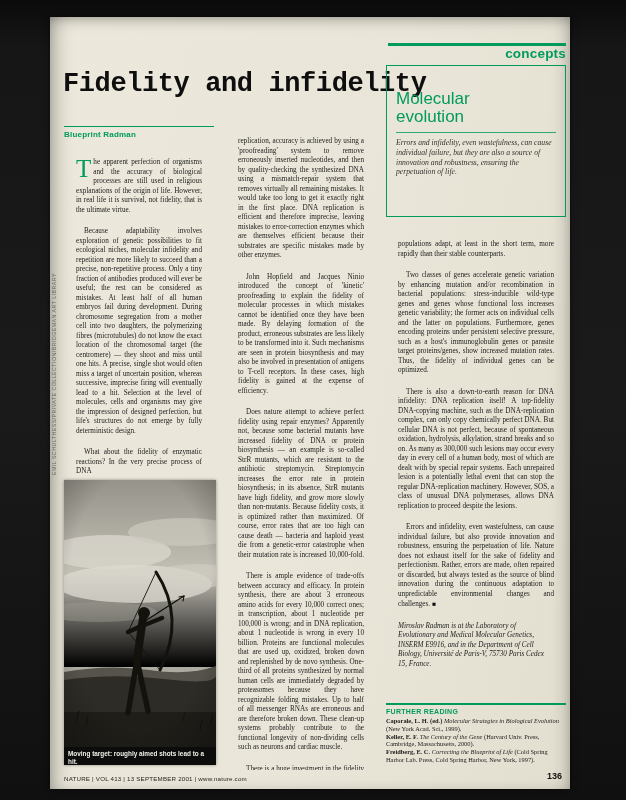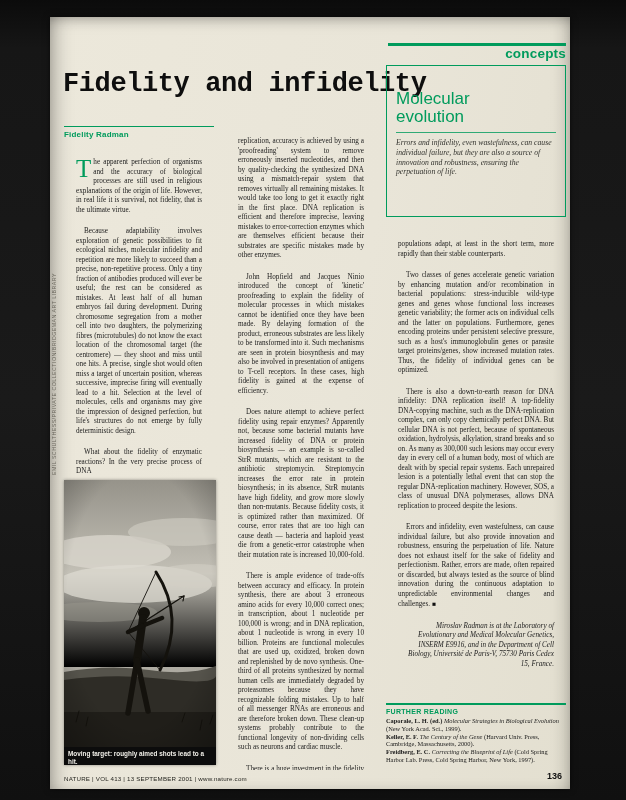--- a/index.html
+++ b/index.html
@@ -46,21 +46,21 @@
   .col p { margin:12px; }
   .col p.ind { text-indent:8px; }
   .col1 { left:14px; top:129px; width:150px; height:334px; }
   .col2 { left:176px; top:108px; width:150px; height:645px; }
   .col3 { left:336px; top:211px; width:180px; height:470px; }
   .dropcap {
     float:left; font-size:25px; line-height:20px; padding:1px 2px 0 0;
     font-family:"Liberation Serif", serif;
   }
   .endmark { font-size:6.5px; margin-left:2px; color:#101010; }
-  .bio { font-style:italic; margin-top:4px; text-align:right; color:#222; }
+  .bio { font-style:italic; margin-top:4px; text-align:left; color:#222; }
 
   
   .box {
     position:absolute; left:336px; top:48px; width:180px; height:152px;
     border:1.5px solid; padding:24px 9px;
   }
   .box-title {
     font-family:"Liberation Sans", sans-serif; font-weight:400;
     font-size:17px; line-height:18px; max-width:110px;
   }
@@ -123,21 +123,21 @@
 
     <div class="credit-vertical">EMIL SCHULTHESS/PRIVATE COLLECTION/BRIDGEMAN ART LIBRARY</div>
 
     <div class="concepts-rule green-bg"></div>
     <div class="concepts green-text">concepts</div>
 
     <h1 class="title">Fidelity and infidelity</h1>
 
     <div class="author-wrap">
       <div class="author-rule green-bg"></div>
-      <div class="author green-text">Fidelity Radman</div>
+      <div class="author green-text">Blueprint Radman</div>
     </div>
 
     <div class="col col1">
       <p><span class="dropcap green-text">T</span><span>he apparent perfection of organisms and the accuracy of biological processes are still used in religious explanations of the origin of life. However, in real life it is survival, not fidelity, that is the ultimate virtue.</span></p>
       <p class="ind">Because adaptability involves exploration of genetic possibilities to fit ecological niches, molecular infidelity and repetition are more likely to succeed than a precise, non-repetitive process. Only a tiny fraction of antibodies produced will ever be useful; the rest can be considered as mistakes. At least half of all human embryos fail during development. During chromosome segregation from a mother cell into two daughters, the polymerizing fibres (microtubules) do not know the exact location of the chromosomal target (the centromere) — they shoot and miss until one hits. A precise, single shot would often miss a target of uncertain position, whereas successive, imprecise firing will eventually lead to a hit. Selection at the level of molecules, cells and organisms may give the impression of designed perfection, but life's structures do not emerge by fully deterministic design.</p>
       <p class="ind">What about the fidelity of enzymatic reactions? In the very precise process of DNA</p>
     </div>
 
     <figure class="photo">
       <svg viewBox="0 0 152 267" preserveAspectRatio="none" role="img">

